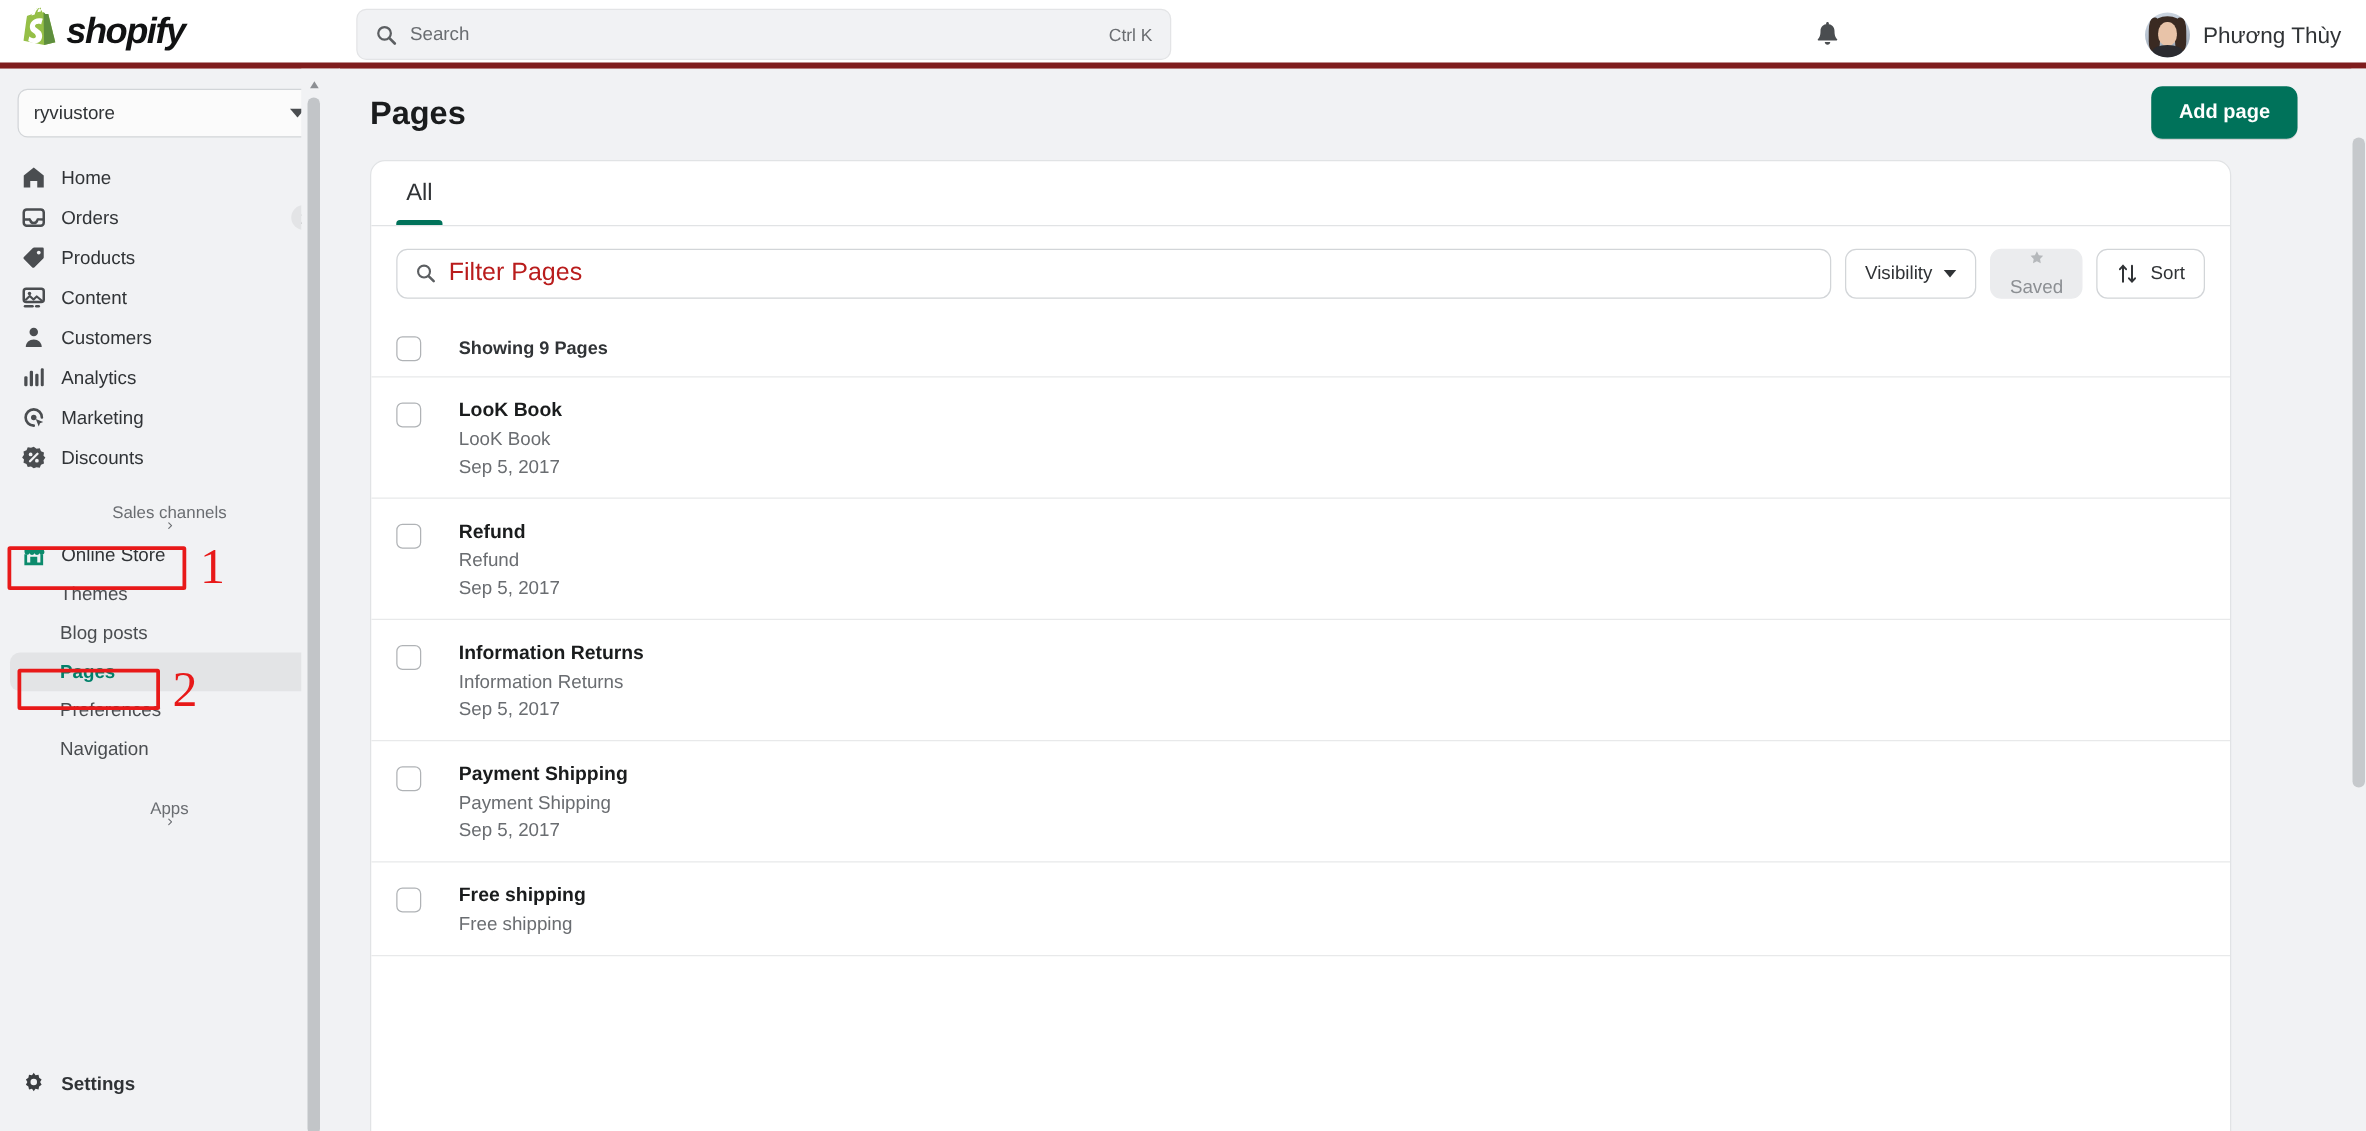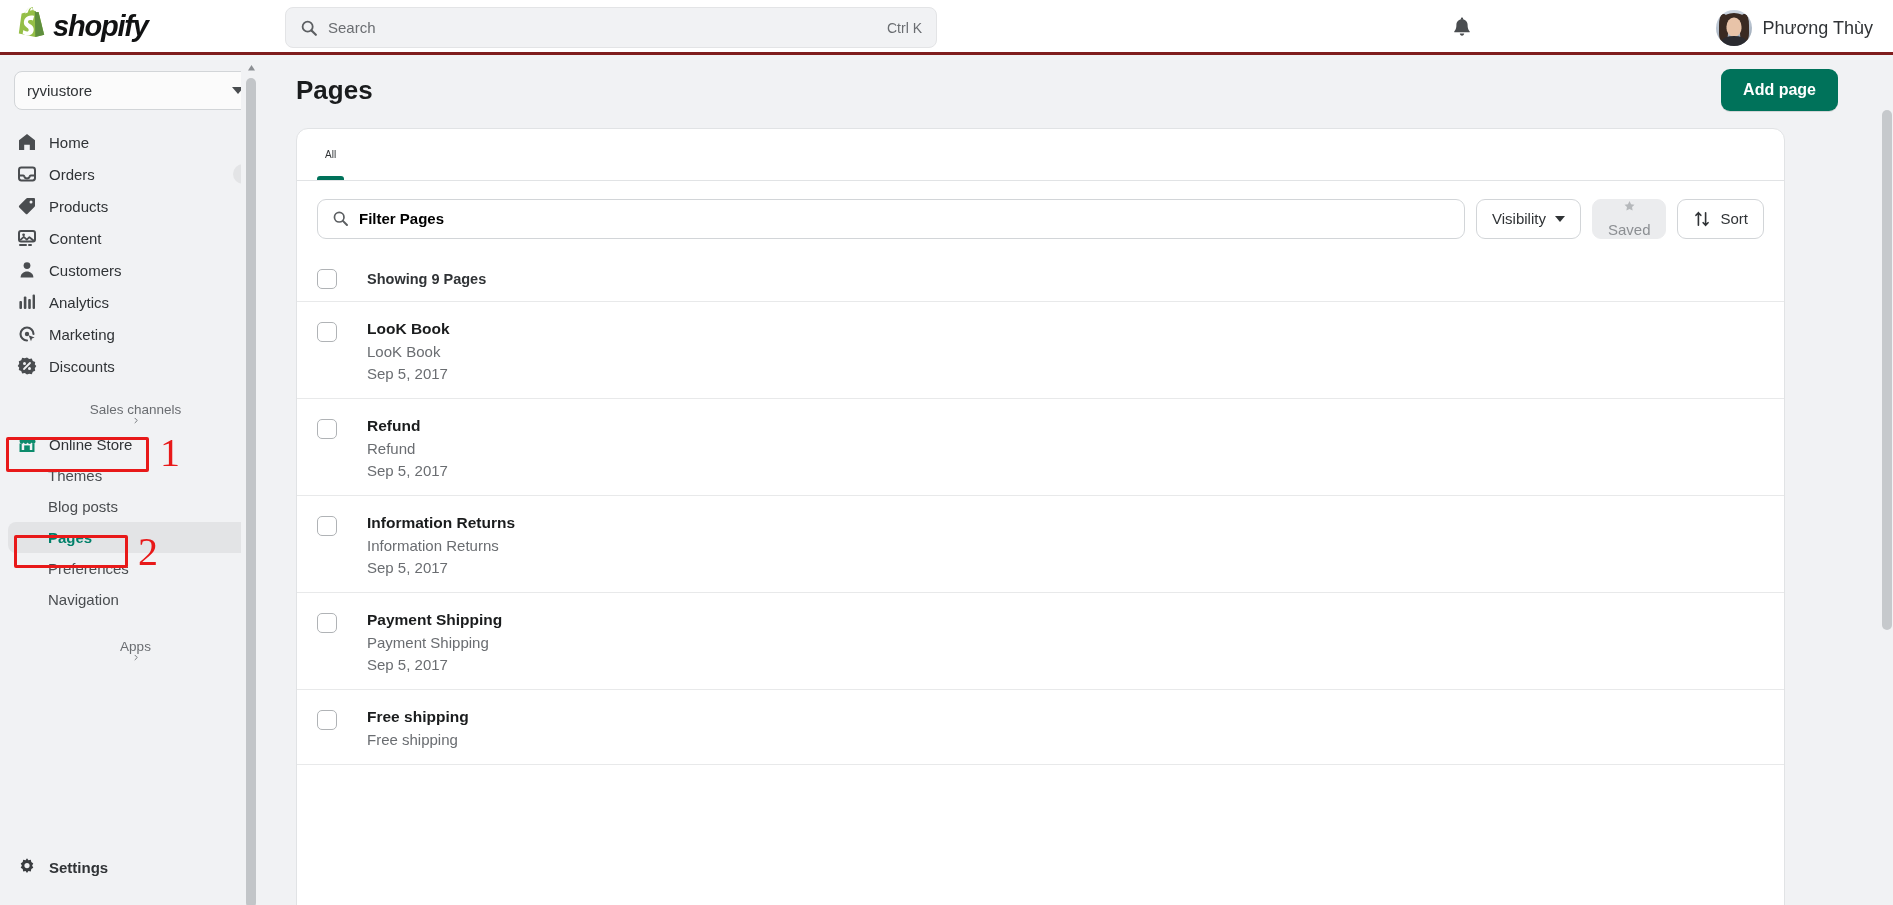--- a/index.html
+++ b/index.html
@@ -8,21 +8,21 @@
     font-family: "Liberation Sans", sans-serif;
     background: #f1f2f4;
     overflow: hidden;
   }
 
   
   .topbar {
     position: absolute; top: 0; left: 0;
     width: 1893px; height: 55px;
     background: #ffffff;
-    border-bottom: 3px solid #7f1d1d;
+    border-bottom: 5px solid #7f1d1d;
     display: flex; align-items: center;
   }
   .logo-wrap {
     width: 280px; height: 55px;
     display: flex; align-items: center; padding-left: 14px;
   }
   .logo-bag { width: 34px; height: 38px; flex: 0 0 auto; }
   .logo-word {
     font-size: 29px; font-weight: bold; font-style: italic;
     letter-spacing: -1.2px; color: #111213; margin-left: 5px;
@@ -194,36 +194,36 @@
     border-radius: 12px; overflow: hidden;
   }
   .tabs {
     height: 52px; display: flex; align-items: flex-end;
     border-bottom: 1px solid #e1e3e5; padding-left: 12px;
   }
   .tab {
     position: relative; height: 51px; padding: 0 16px;
     display: flex; align-items: center; cursor: pointer;
   }
-  .tab .lbl { font-size: 10px; color: #303336; }
+  .tab .lbl { font-size: 19px; color: #303336; }
   .tab.active::after {
     content: ""; position: absolute; left: 8px; right: 8px; bottom: 0;
     height: 4px; background: #00725a; border-radius: 3px 3px 0 0;
   }
 
   .filter-row {
     height: 75px; display: flex; align-items: center;
     padding: 0 20px; gap: 11px;
   }
   .filter-input {
     flex: 1; height: 40px;
     border: 1px solid #d2d5d8; border-radius: 9px;
     display: flex; align-items: center; padding: 0 14px; background: #fff;
   }
-  .filter-input .ph { font-size: 15px; color: #000000; margin-left: 10px; font-weight: bold; }
+  .filter-input .ph { font-size: 20px; color: #b91c1c; margin-left: 10px; }
   .fbtn {
     height: 40px; padding: 0 15px;
     border: 1px solid #d2d5d8; border-radius: 9px;
     background: #ffffff; display: flex; align-items: center; gap: 9px;
     font-size: 15px; color: #303336; cursor: pointer;
     font-family: "Liberation Sans", sans-serif;
   }
   .fbtn.disabled {
     background: #ebecee; border-color: #ebecee; color: #8c8f93; cursor: default; flex-direction: column;
   }

